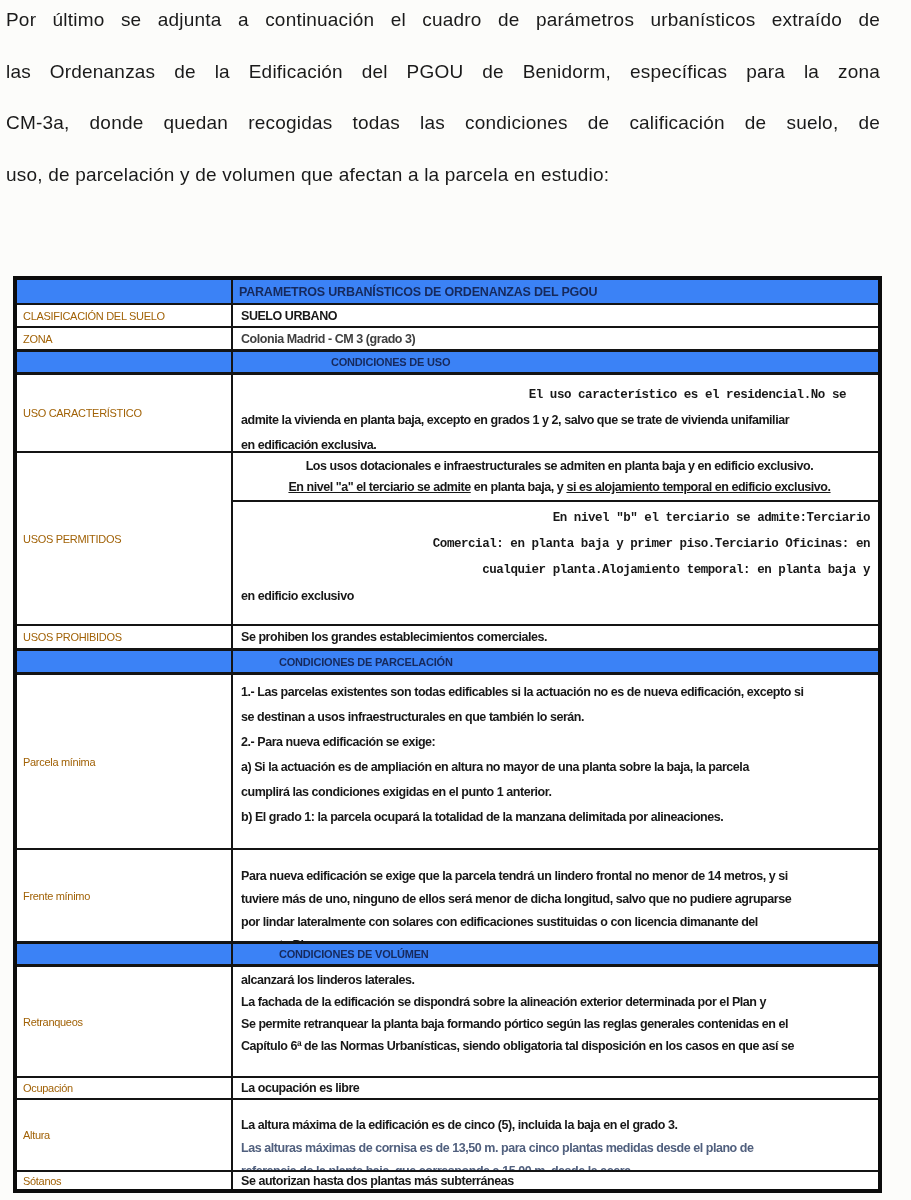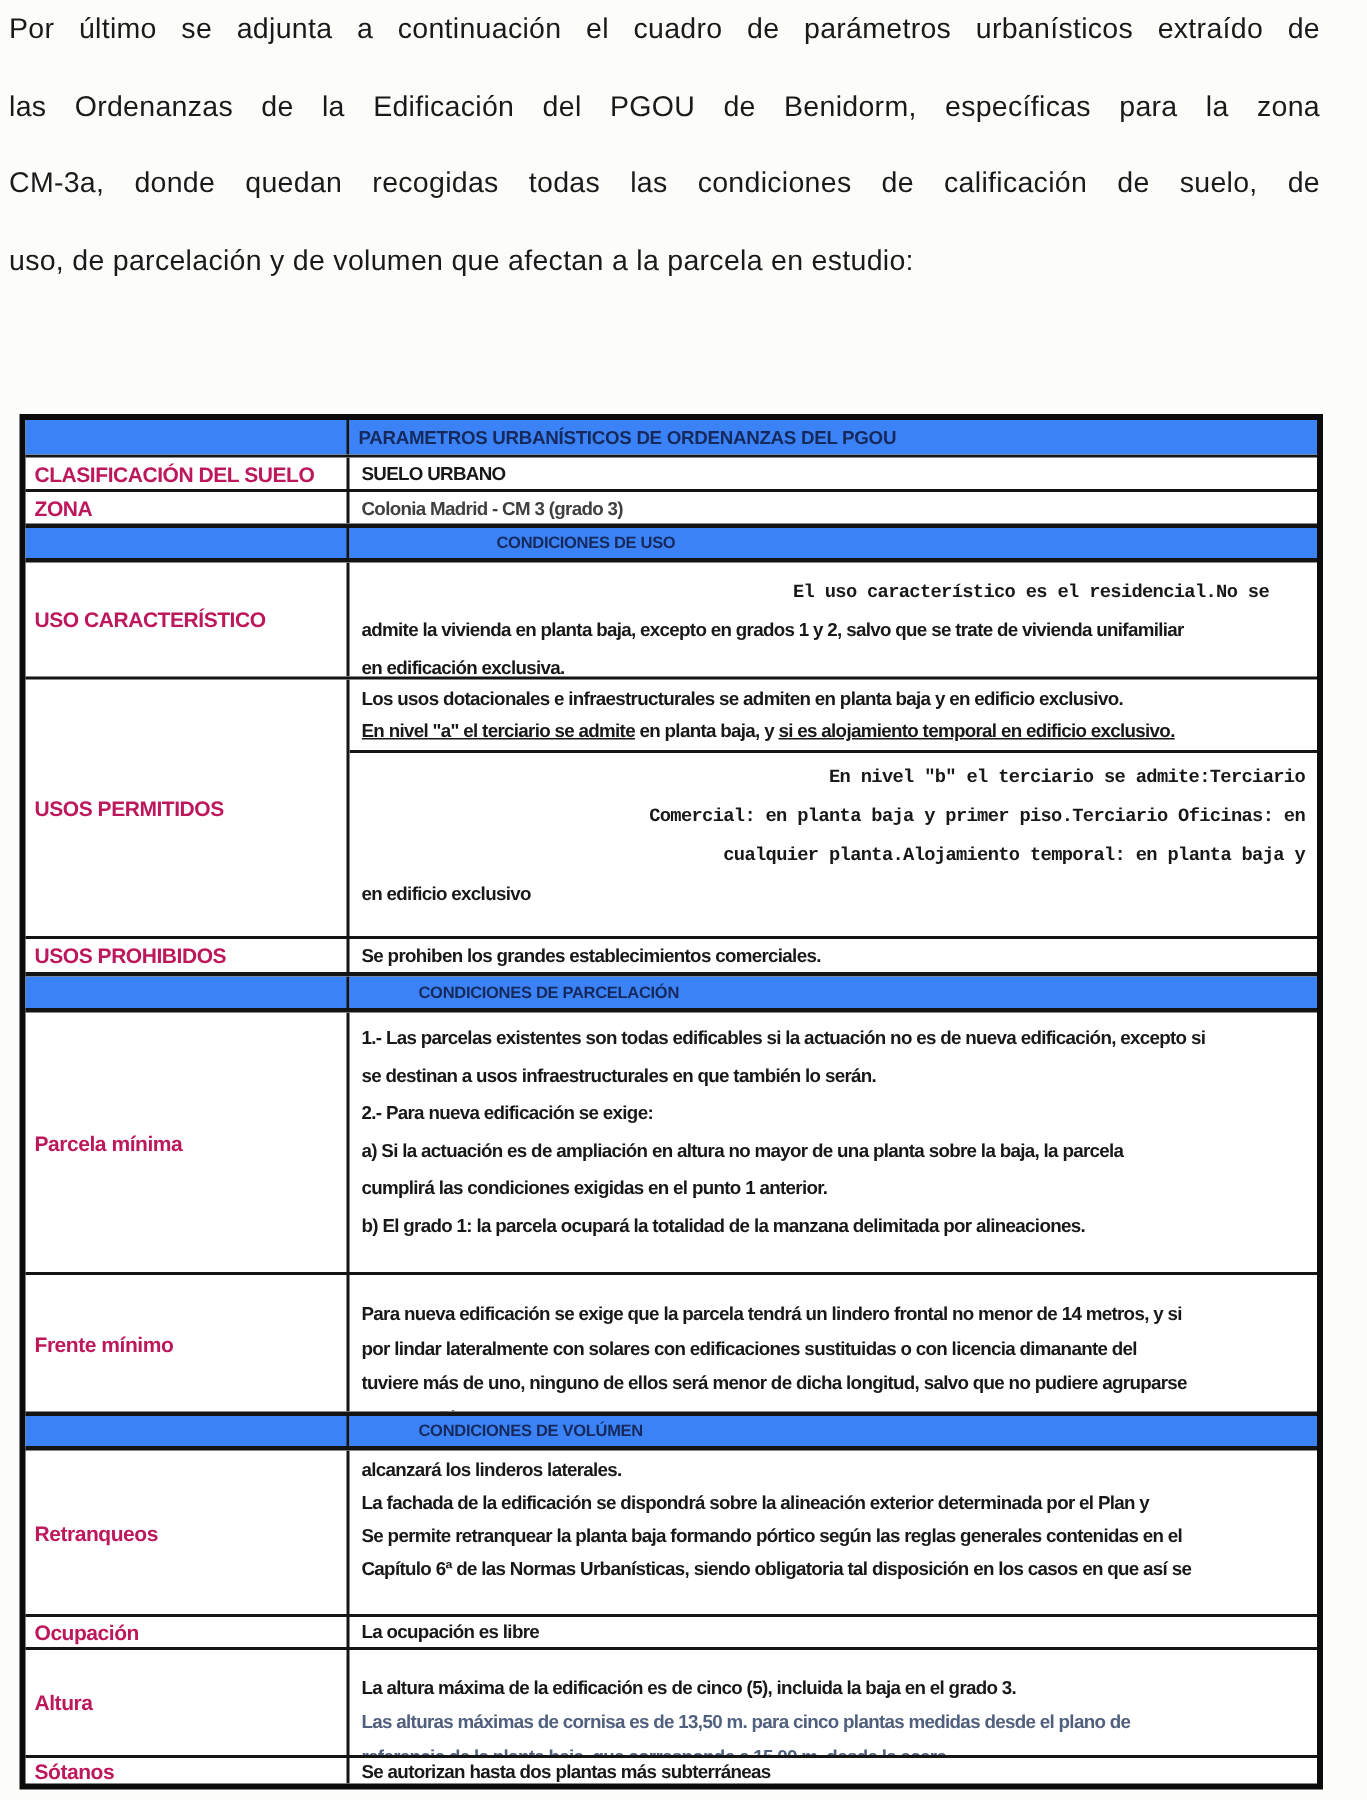--- a/index.html
+++ b/index.html
@@ -29,40 +29,40 @@
   .h19{height:19px}.h22{height:22px}.h23{height:23px}.h24{height:24px}
   .h72{height:72px}.h79{height:79px}.h93{height:93px}.h112{height:112px}
   .h173{height:173px}.h176{height:176px}
   .lcell{
     border-right:2px solid #141414;box-sizing:border-box;
     display:flex;align-items:center;padding-left:6px;overflow:hidden;
   }
   .rcell{box-sizing:border-box;overflow:hidden;}
   .blue{background:#3b82f6;}
   .navy{color:#16295c;}
-  .lbl{font-weight:bold;font-size:14px;letter-spacing:-.3px;color:#be185d;white-space:nowrap;}
+  .lbl{font-weight:normal;font-size:11px;letter-spacing:-.3px;color:#a16207;white-space:nowrap;}
   .titletext{
     display:flex;align-items:center;padding-left:6px;
     font-weight:bold;font-size:12.5px;letter-spacing:-.2px;
   }
   .caption{display:flex;align-items:center;font-weight:bold;font-size:11px;letter-spacing:-.2px;}
   .cap-uso{padding-left:98px;}
   .cap-parc{padding-left:46px;}
   .cap-vol{padding-left:46px;}
   .body{font-weight:bold;font-size:12.5px;letter-spacing:-.45px;color:#181818;padding-left:8px;}
   .vcenter{display:flex;align-items:center;}
   .tline{line-height:25px;white-space:nowrap;overflow:hidden;}
   .split{display:flex;justify-content:flex-end;padding-right:8px;font-family:Liberation Mono, monospace;}
   .mr24{margin-right:24px;}
   .ul{text-decoration:underline;}
   .zona-val{color:#404040;}
   .faded{color:#51607e;}
   
   .cell-uso-car{padding-top:8px;}
-  .perm-a{height:44px;padding-top:3px;}
+  .perm-a{height:44px;padding-top:3px;text-align:center;}
   .perm-a .tline{line-height:21px;}
   .perm-b{border-top:2px solid #141414;box-sizing:border-box;height:127px;padding-top:3px;}
   .perm-b .tline{line-height:26px;}
   .cell-parcela{padding-top:5px;}
   .cell-frente{padding-top:15px;}
   .cell-frente .tline{line-height:23px;}
   .cell-retran{padding-top:2px;}
   .cell-retran .tline{line-height:22px;}
   .cell-altura{padding-top:14px;}
   .cell-altura .tline{line-height:23px;}
@@ -159,22 +159,22 @@
         <div class="tline">a) Si la actuación es de ampliación en altura no mayor de una planta sobre la baja, la parcela</div>
         <div class="tline">cumplirá las condiciones exigidas en el punto 1 anterior.</div>
         <div class="tline">b) El grado 1: la parcela ocupará la totalidad de la manzana delimitada por alineaciones.</div>
       </div>
     </div>
 
     <div class="row h93">
       <div class="lcell lbl">Frente mínimo</div>
       <div class="rcell body cell-frente">
         <div class="tline">Para nueva edificación se exige que la parcela tendrá un lindero frontal no menor de 14 metros, y si</div>
+        <div class="tline">tuviere más de uno, ninguno de ellos será menor de dicha longitud, salvo que no pudiere agruparse</div>
         <div class="tline">por lindar lateralmente con solares con edificaciones sustituidas o con licencia dimanante del</div>
-        <div class="tline">tuviere más de uno, ninguno de ellos será menor de dicha longitud, salvo que no pudiere agruparse</div>
         <div class="tline">presente Plan.</div>
       </div>
     </div>
 
     <div class="row thick h23">
       <div class="lcell blue"></div>
       <div class="rcell blue navy caption cap-vol">CONDICIONES DE VOLÚMEN</div>
     </div>
 
     <div class="row thick h112">

